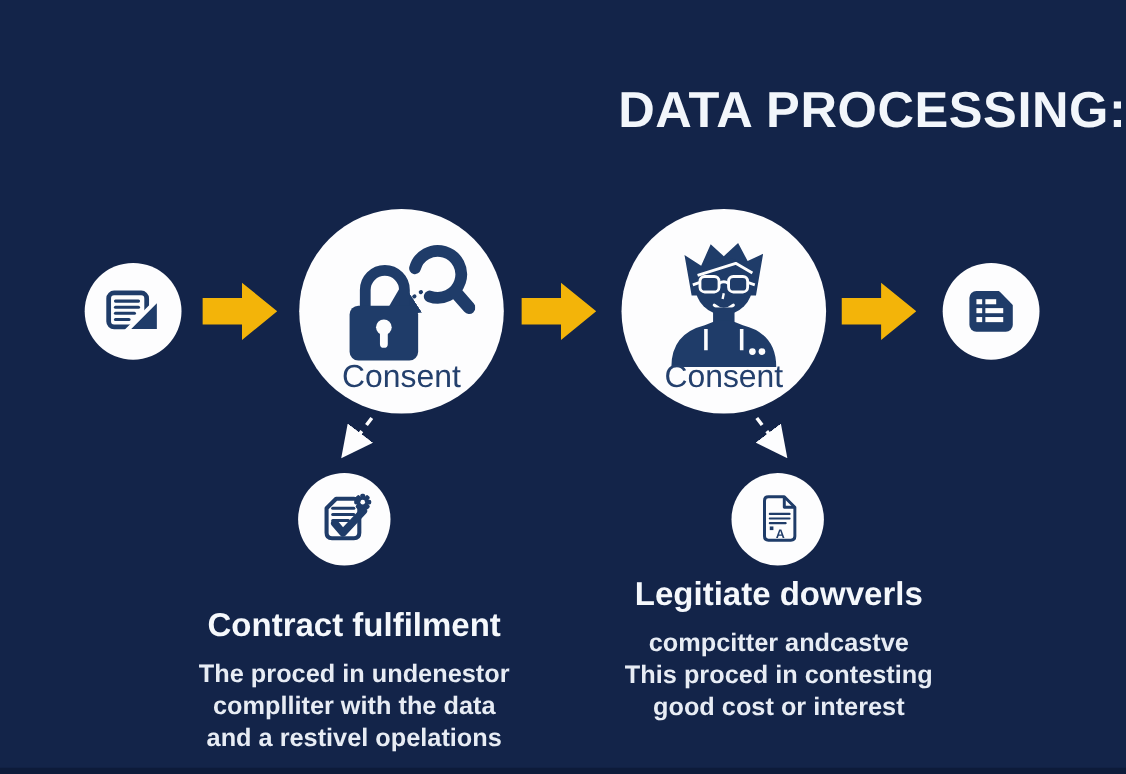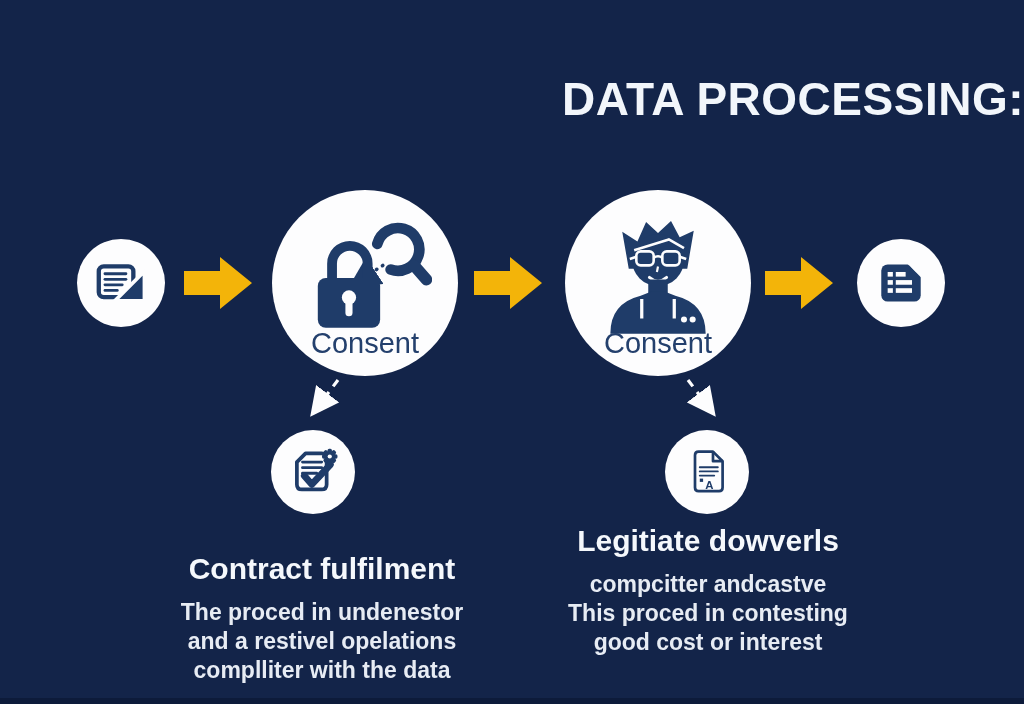--- a/index.html
+++ b/index.html
@@ -192,22 +192,22 @@
       </g>
       <rect x="38" y="61" width="5.5" height="5.5" fill="#1f3c69"></rect>
       <text x="54" y="78" text-anchor="middle" font-size="19" font-weight="600" fill="#1f3c69">A</text>
     </svg>
   </div>
 
   <div class="branch-col" style="left:157px;top:552px;text-align:center;">
     <h2 class="branch-heading">Contract fulfilment</h2>
     <div class="branch-body">
       <div class="body-line">The proced in undenestor</div>
+      <div class="body-line">complliter with the data</div>
       <div class="body-line">and a restivel opelations</div>
-      <div class="body-line">complliter with the data</div>
     </div>
   </div>
 
   <div class="branch-col" style="left:543px;top:524px;">
     <h2 class="branch-heading">Legitiate dowverls</h2>
     <div class="branch-body">
       <div class="body-line">compcitter andcastve</div>
       <div class="body-line">This proced in contesting</div>
       <div class="body-line">good cost or interest</div>
     </div>

